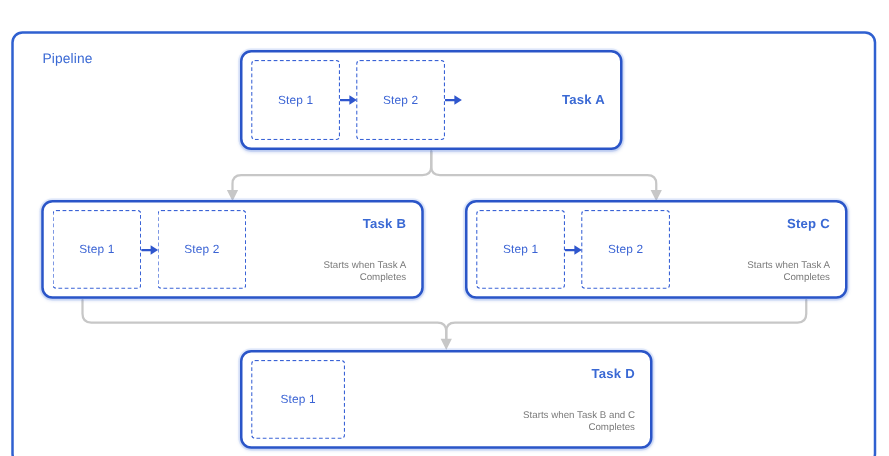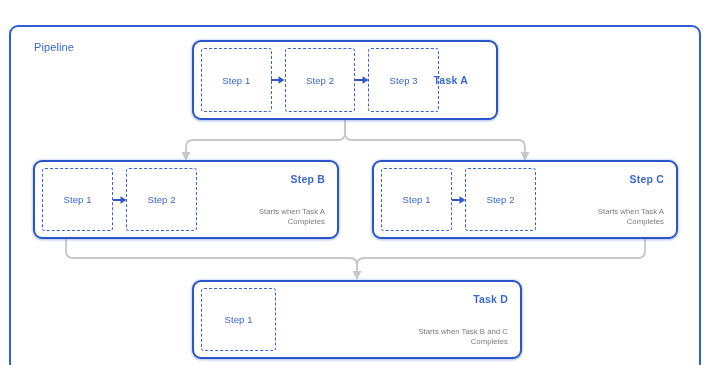--- a/index.html
+++ b/index.html
@@ -124,21 +124,21 @@
   }
   .task-sub {
     margin-top: 22px;
     font-size: 7.8px;
     line-height: 10px;
     color: #7b7b7b;
     max-width: 115px;
     white-space: pre-line;
   }
   .task-meta.title-only .task-title {
-    margin: 16px;
+    margin: 0;
   }
 
   
   #task-a  { left: 192px; top: 23px;  width: 306px; height: 80px; }
   #task-b  { left: 33px;  top: 143px; width: 306px; height: 79px; }
   #task-c  { left: 372px; top: 143px; width: 306px; height: 79px; }
   #task-d  { left: 192px; top: 263px; width: 330px; height: 79px; }
 
   #task-a .steps { width: 238px; }
   #task-b .steps { width: 155px; }
@@ -189,23 +189,20 @@
         </div>
         <div class="step">
           <span class="step-label">Step 2</span>
         </div>
         <div class="step-gap">
           <svg class="step-arrow" viewBox="0 0 14 12">
             <path d="M0.5,6 L10,6" stroke="#2f56cd" stroke-width="1.8" fill="none" stroke-linecap="round"></path>
             <polygon points="13.5,6 7.5,2.2 7.5,9.8" fill="#2f56cd"></polygon>
           </svg>
         </div>
-        <div class="step">
-          <span class="step-label">Step 3</span>
-        </div>
       </div>
       <div class="task-meta title-only">
         <div class="task-title">Task A</div>
       </div>
     </div>
   </div>
 
   <div class="task" id="task-b">
     <div class="task-inner">
       <div class="steps">
@@ -216,21 +213,21 @@
           <svg class="step-arrow" viewBox="0 0 14 12">
             <path d="M0.5,6 L10,6" stroke="#2f56cd" stroke-width="1.8" fill="none" stroke-linecap="round"></path>
             <polygon points="13.5,6 7.5,2.2 7.5,9.8" fill="#2f56cd"></polygon>
           </svg>
         </div>
         <div class="step">
           <span class="step-label">Step 2</span>
         </div>
       </div>
       <div class="task-meta">
-        <div class="task-title">Step B</div>
+        <div class="task-title">Task B</div>
         <div class="task-sub">Starts when Task A
 Completes</div>
       </div>
     </div>
   </div>
 
   <div class="task" id="task-c">
     <div class="task-inner">
       <div class="steps">
         <div class="step">

